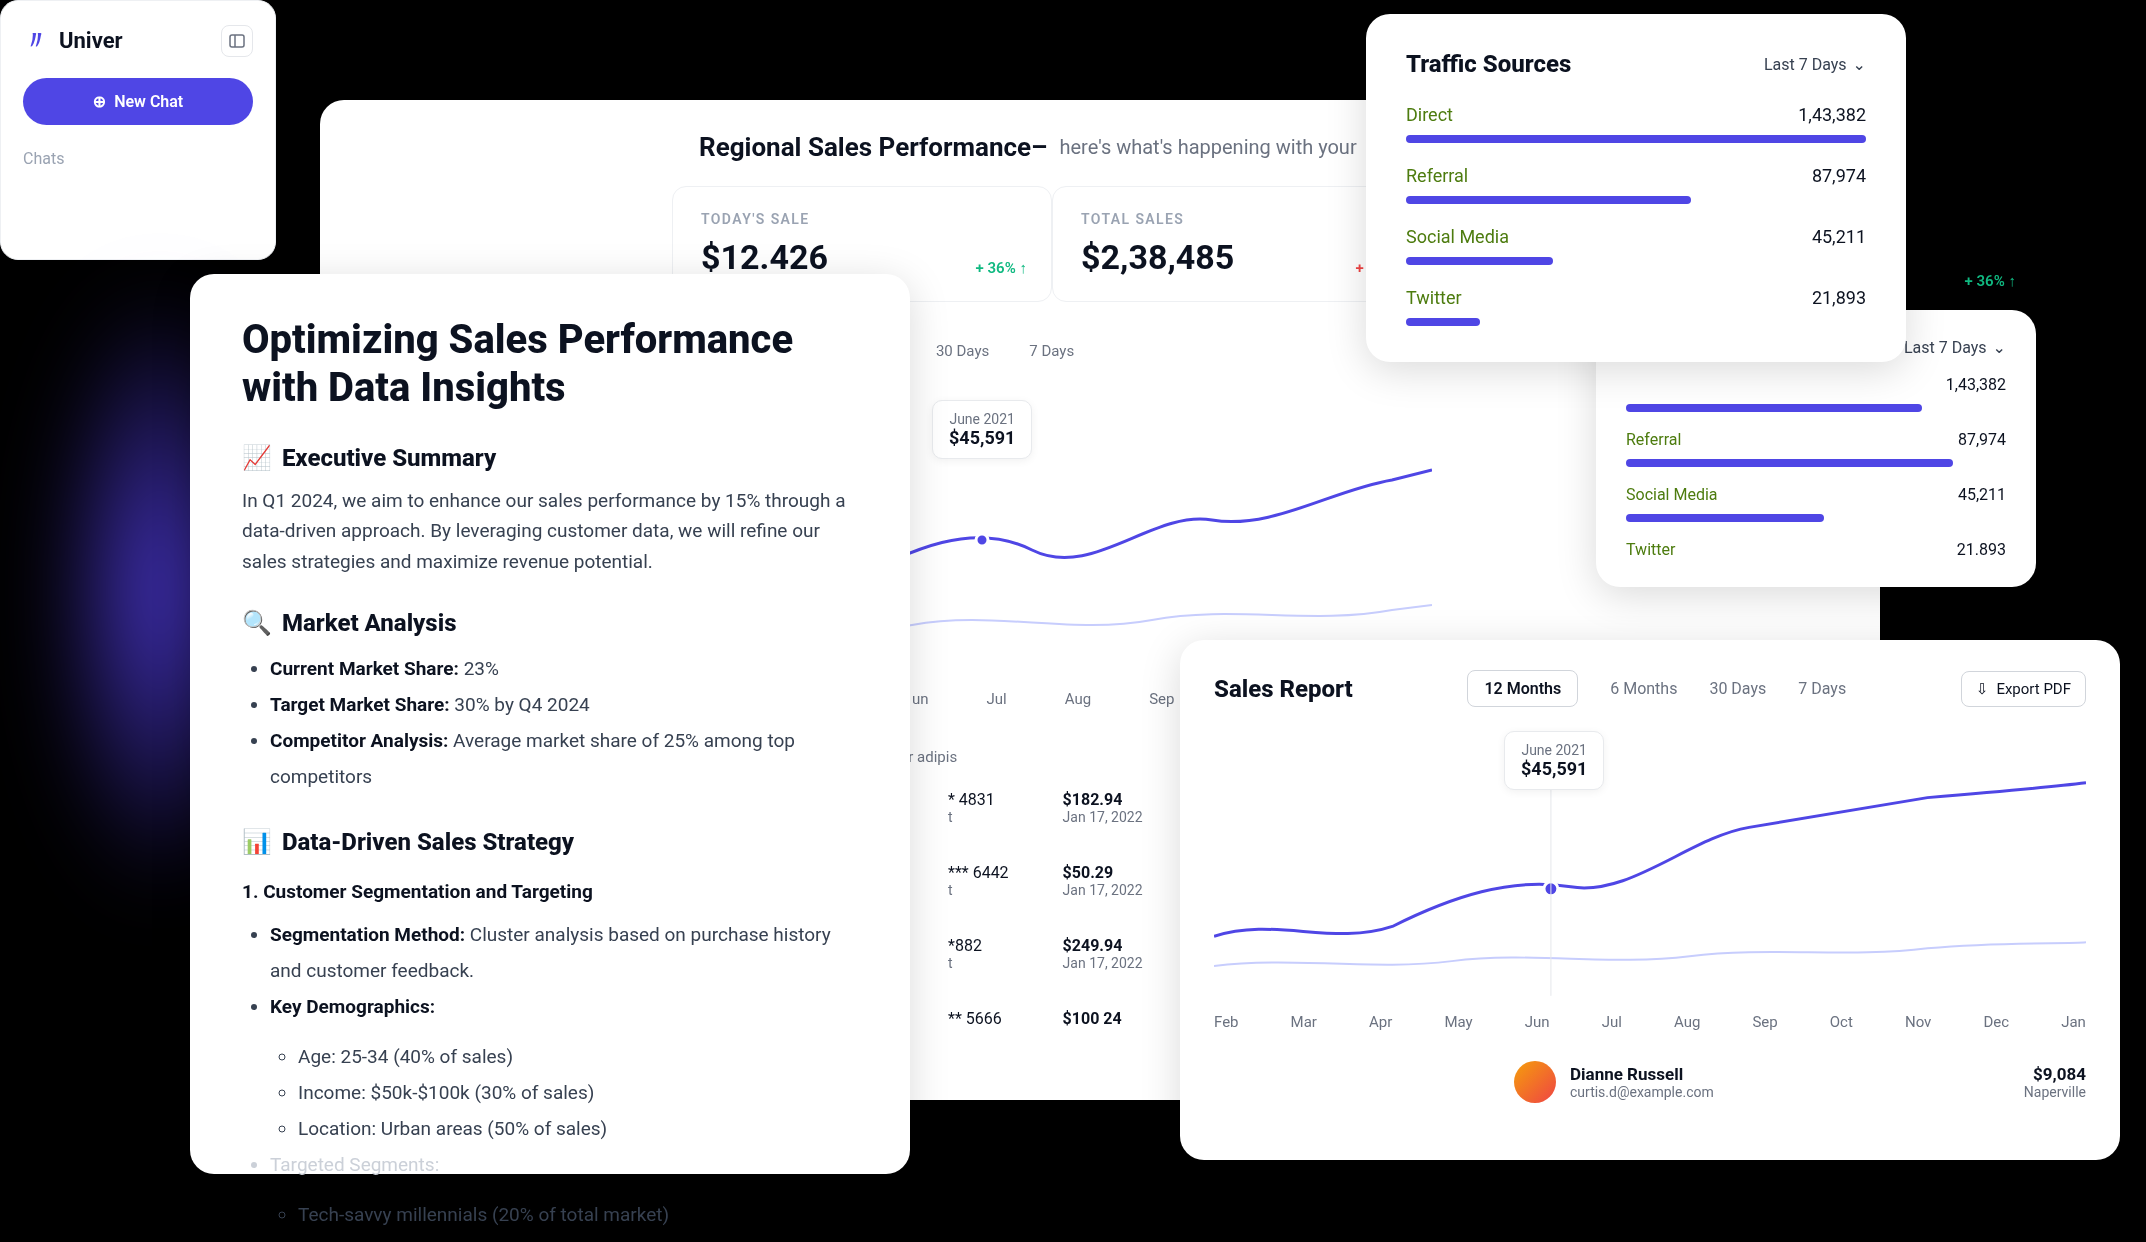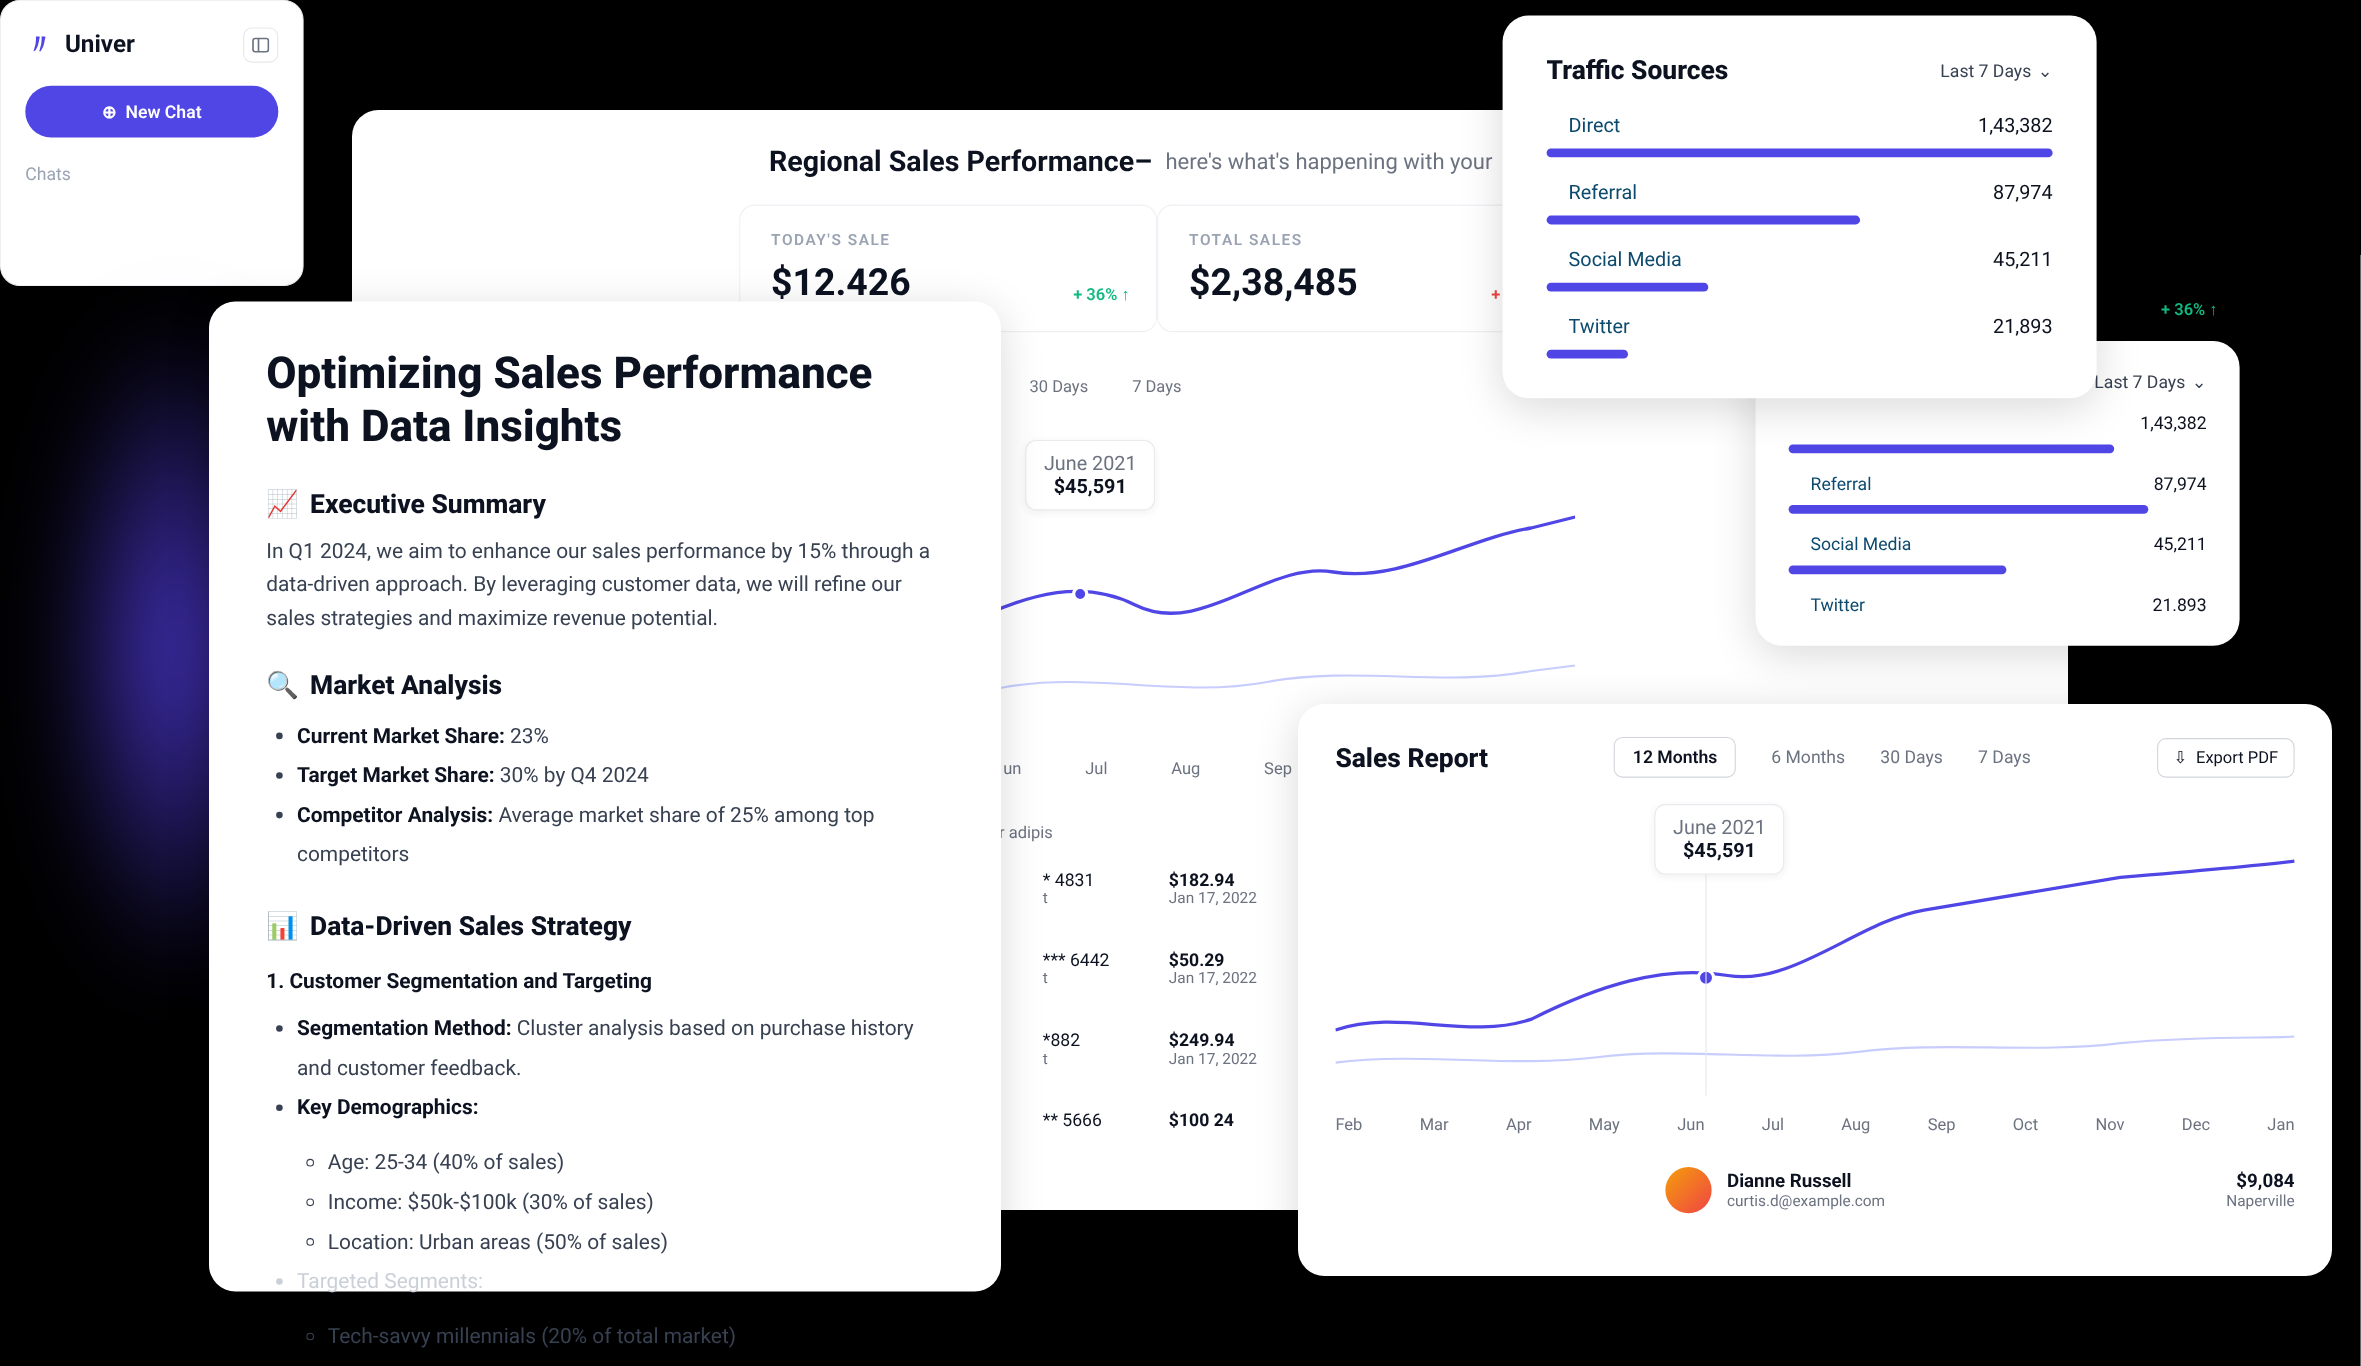--- a/index.html
+++ b/index.html
@@ -17,40 +17,40 @@
 .stat-row { display: flex; }
 .stat-card { background: #fff; border: 1px solid #eef0f3; border-radius: 14px; padding: 24px 28px; flex: 1; position: relative; }
 .stat-label { font-size: 14px; letter-spacing: 1.4px; color: #9aa3b2; font-weight: 600; }
 .stat-value { font-size: 34px; font-weight: 700; color: #0c1220; margin-top: 10px; }
 .stat-change { position: absolute; right: 24px; bottom: 24px; font-size: 15px; font-weight: 600; }
 .stat-change.up { color: #10b981; }
 .stat-change.down { color: #ef4444; }
 .range-tabs { display: flex; gap: 40px; font-size: 15px; color: #6b7280; margin-top: 40px; margin-left: 180px; }
 .chart-area { margin-top: 50px; position: relative; height: 260px; }
 .chart-tooltip { position: absolute; left: 260px; top: -10px; background: #fff; border: 1px solid #e8eaed; border-radius: 10px; padding: 10px 16px; text-align: center; box-shadow: 0 2px 8px rgba(0,0,0,0.06); }
-.tt-date { font-size: 18px; color: #6b7280; }
+.tt-date { font-size: 14px; color: #6b7280; }
 .tt-value { font-size: 18px; font-weight: 700; color: #0c1220; }
 .chart-months { display: flex; gap: 58px; font-size: 15px; color: #6b7280; margin-top: 20px; margin-left: 240px; }
 
 
 .univer { left: 340px; top: 110px; width: 276px; height: 260px; z-index: 3; border-radius: 18px; padding: 22px; border: 1px solid #eef0f3; background: #fff; }
 .univer-top { display: flex; align-items: center; justify-content: space-between; }
 .univer-logo { display: flex; align-items: center; gap: 10px; font-size: 22px; font-weight: 700; color: #0c1220; }
 .logo-mark { color: #4f46e5; font-size: 26px; font-weight: 900; }
 .sidebar-btn { width: 32px; height: 32px; border: 1px solid #e5e7eb; border-radius: 8px; display: flex; align-items: center; justify-content: center; color: #6b7280; }
 .newchat { margin-top: 20px; width: 100%; background: #4f46e5; color: #fff; border: none; border-radius: 999px; padding: 14px 0; font-size: 16px; font-weight: 600; display: flex; align-items: center; justify-content: center; gap: 8px; }
 .chats-label { margin-top: 24px; font-size: 16px; color: #9aa3b2; }
 
 
 .traffic { right: 240px; top: 14px; width: 540px; z-index: 10; padding: 36px 40px; border-radius: 24px; }
 .traffic-head { display: flex; justify-content: space-between; align-items: center; margin-bottom: 26px; }
 .traffic-title { font-size: 24px; font-weight: 800; color: #0c1220; }
 .range-sel { font-size: 16px; color: #374151; display: flex; align-items: center; gap: 6px; }
 .traffic-row { display: flex; justify-content: space-between; align-items: center; margin-top: 22px; }
-.traffic-name { font-size: 18px; color: #0c4a6e; margin-left: 20px; }
+.traffic-name { font-size: 18px; color: #4d7c0f; }
 .traffic-val { font-size: 18px; color: #0c1220; }
 .traffic-bar { height: 8px; background: #4f46e5; border-radius: 4px; margin-top: 10px; }
 
 
 .traffic2 { right: 110px; top: 310px; width: 440px; z-index: 5; padding: 28px 30px; }
 .traffic2 .traffic-head { margin-bottom: 18px; }
 .traffic2 .traffic-row { margin-top: 18px; }
 .traffic2 .traffic-name, .traffic2 .traffic-val { font-size: 16px; }
 
 .green-change { position: absolute; right: 130px; top: 272px; z-index: 6; color: #10b981; font-size: 15px; font-weight: 600; }

